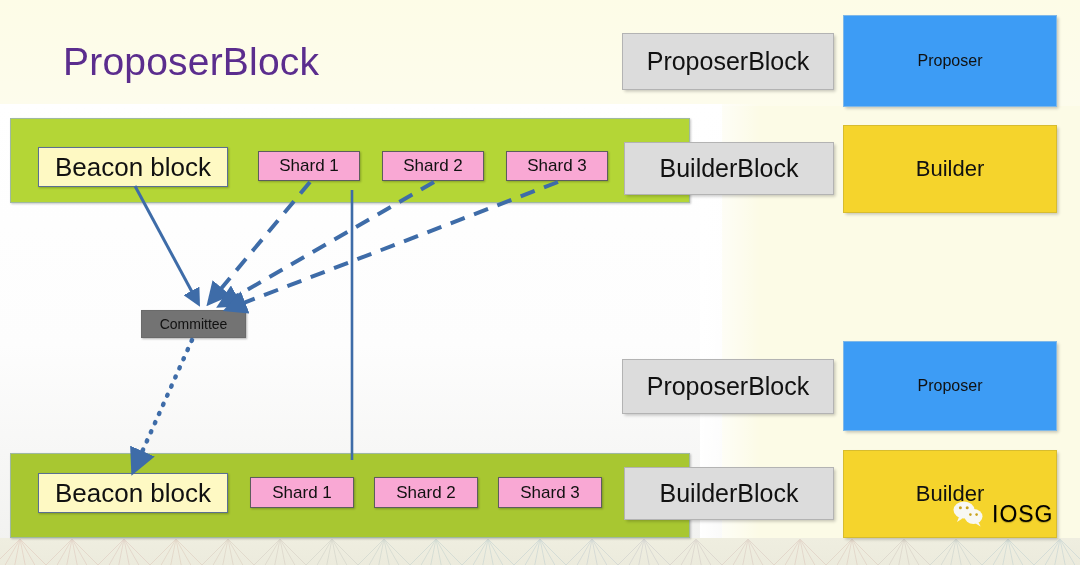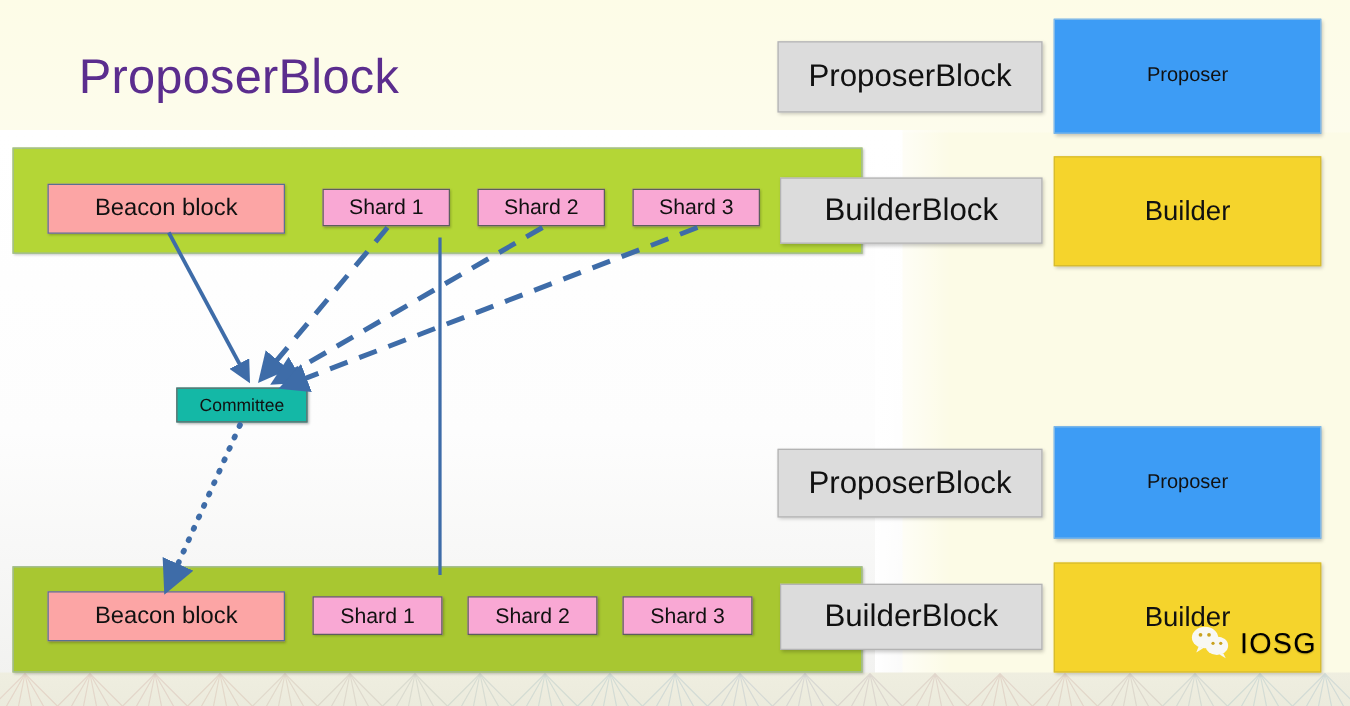--- a/index.html
+++ b/index.html
@@ -54,23 +54,23 @@
     text-align: center; white-space: nowrap;
     color: #111;
   }
   .green-bar {
     background: #b4d636;
     border: 1px solid #9fb9a0;
     box-shadow: 1px 1px 2px rgba(0,0,0,.22);
   }
   .green-bar.lower { background: #a8c731; }
   .beacon {
-    background: #fca5a5;
+    background: #fef9c3;
     border: 1px solid #5a6f92;
-    font-size: 19px;
+    font-size: 26px;
     box-shadow: 1px 1px 2px rgba(0,0,0,.25);
   }
   .shard {
     background: #f9a8d4;
     border: 1px solid #5d5d5d;
     font-size: 17px;
     box-shadow: 1px 1px 2px rgba(0,0,0,.25);
   }
   .gray-block {
     background: #dcdcdc;
@@ -84,21 +84,21 @@
     font-size: 16px;
     box-shadow: 1.5px 1.5px 3px rgba(0,0,0,.22);
   }
   .builder {
     background: #f5d42c;
     border: 1px solid #d7bc2f;
     font-size: 22px;
     box-shadow: 1.5px 1.5px 3px rgba(0,0,0,.22);
   }
   .committee {
-    background: #14b8a6;
+    background: #737373;
     border: 1px solid #6a6a6a;
     font-size: 14px;
     box-shadow: 1px 1px 2px rgba(0,0,0,.3);
   }
 
   
   #wires {
     position: absolute; left: 0; top: 0;
     width: 1080px; height: 565px;
     pointer-events: none;

